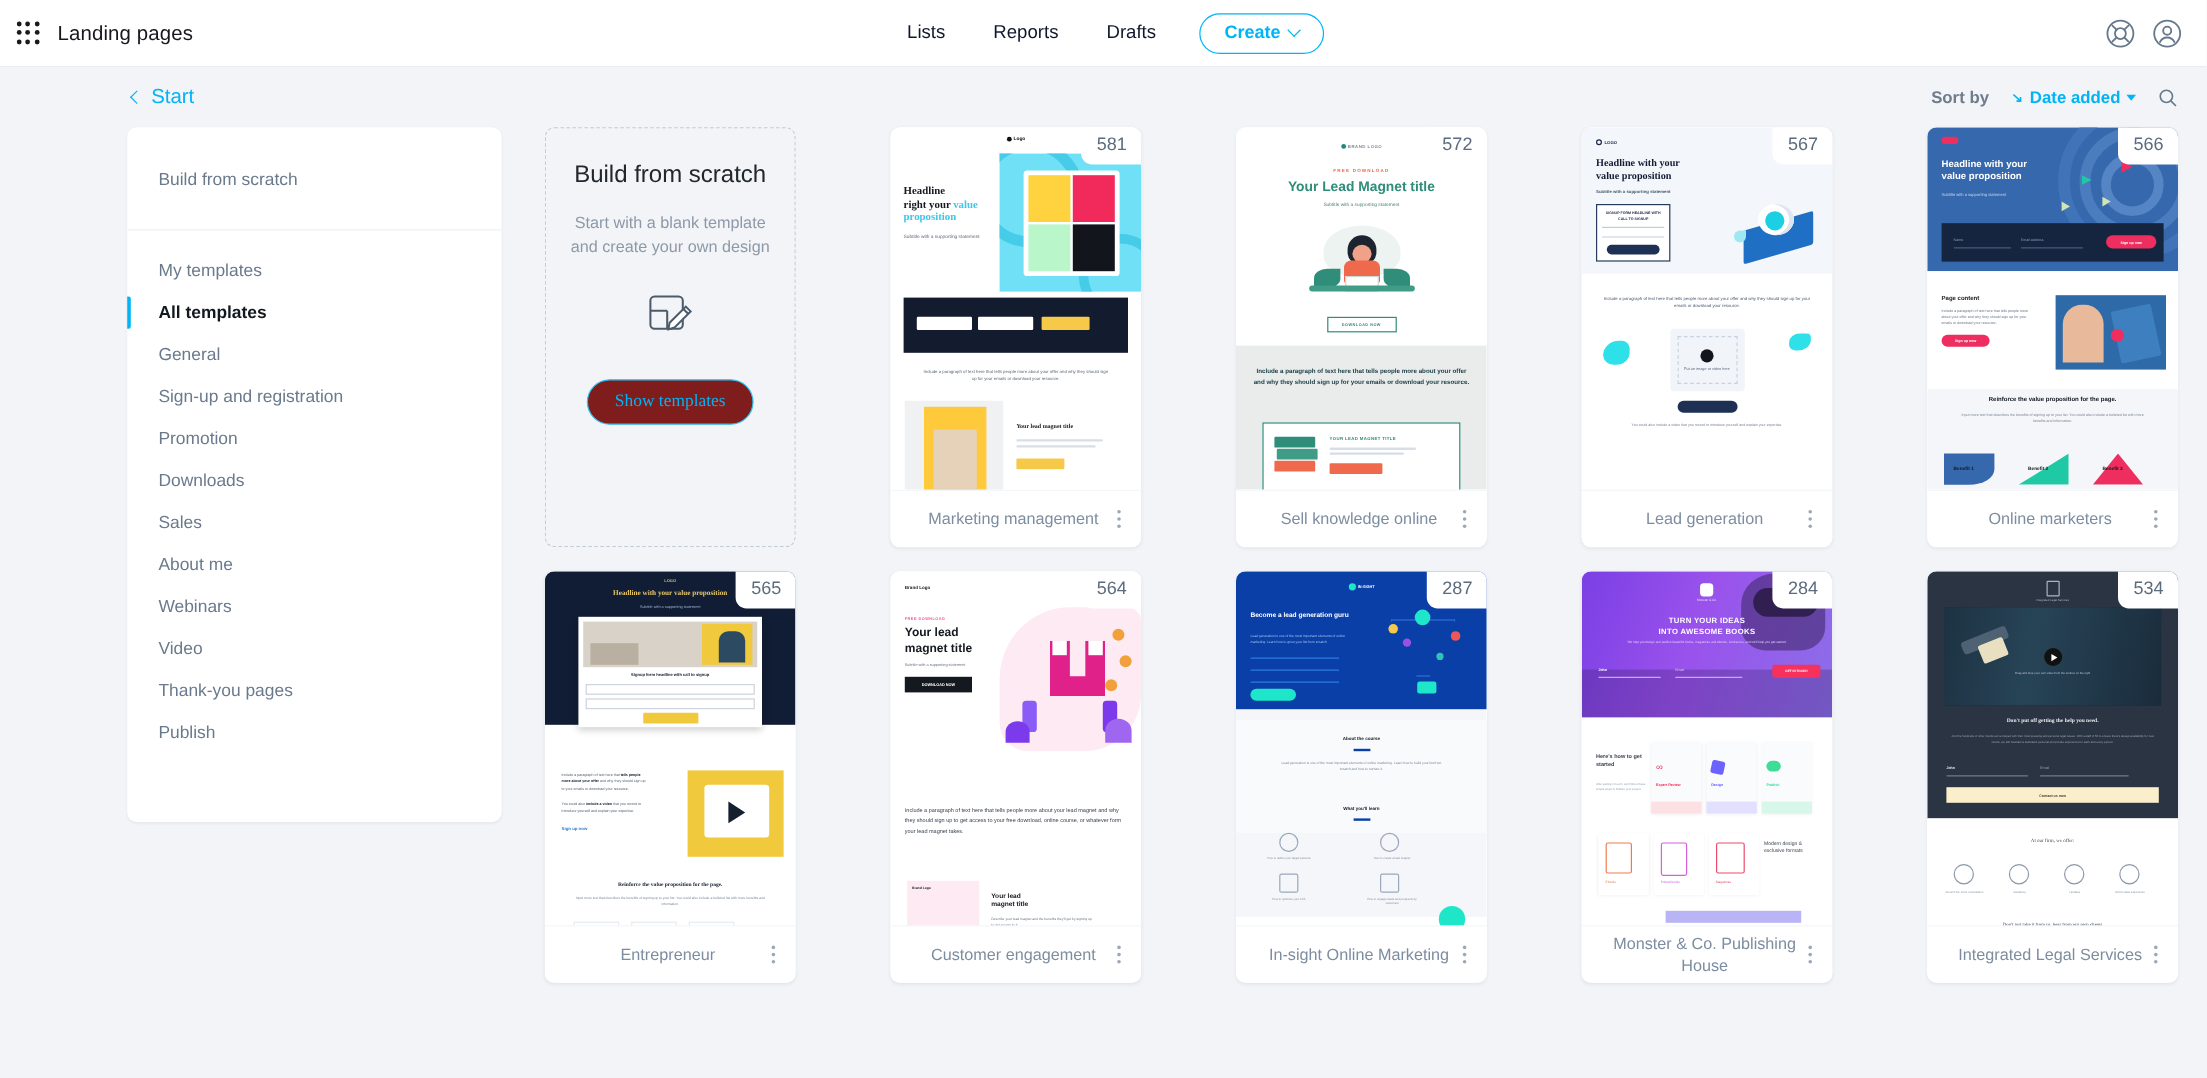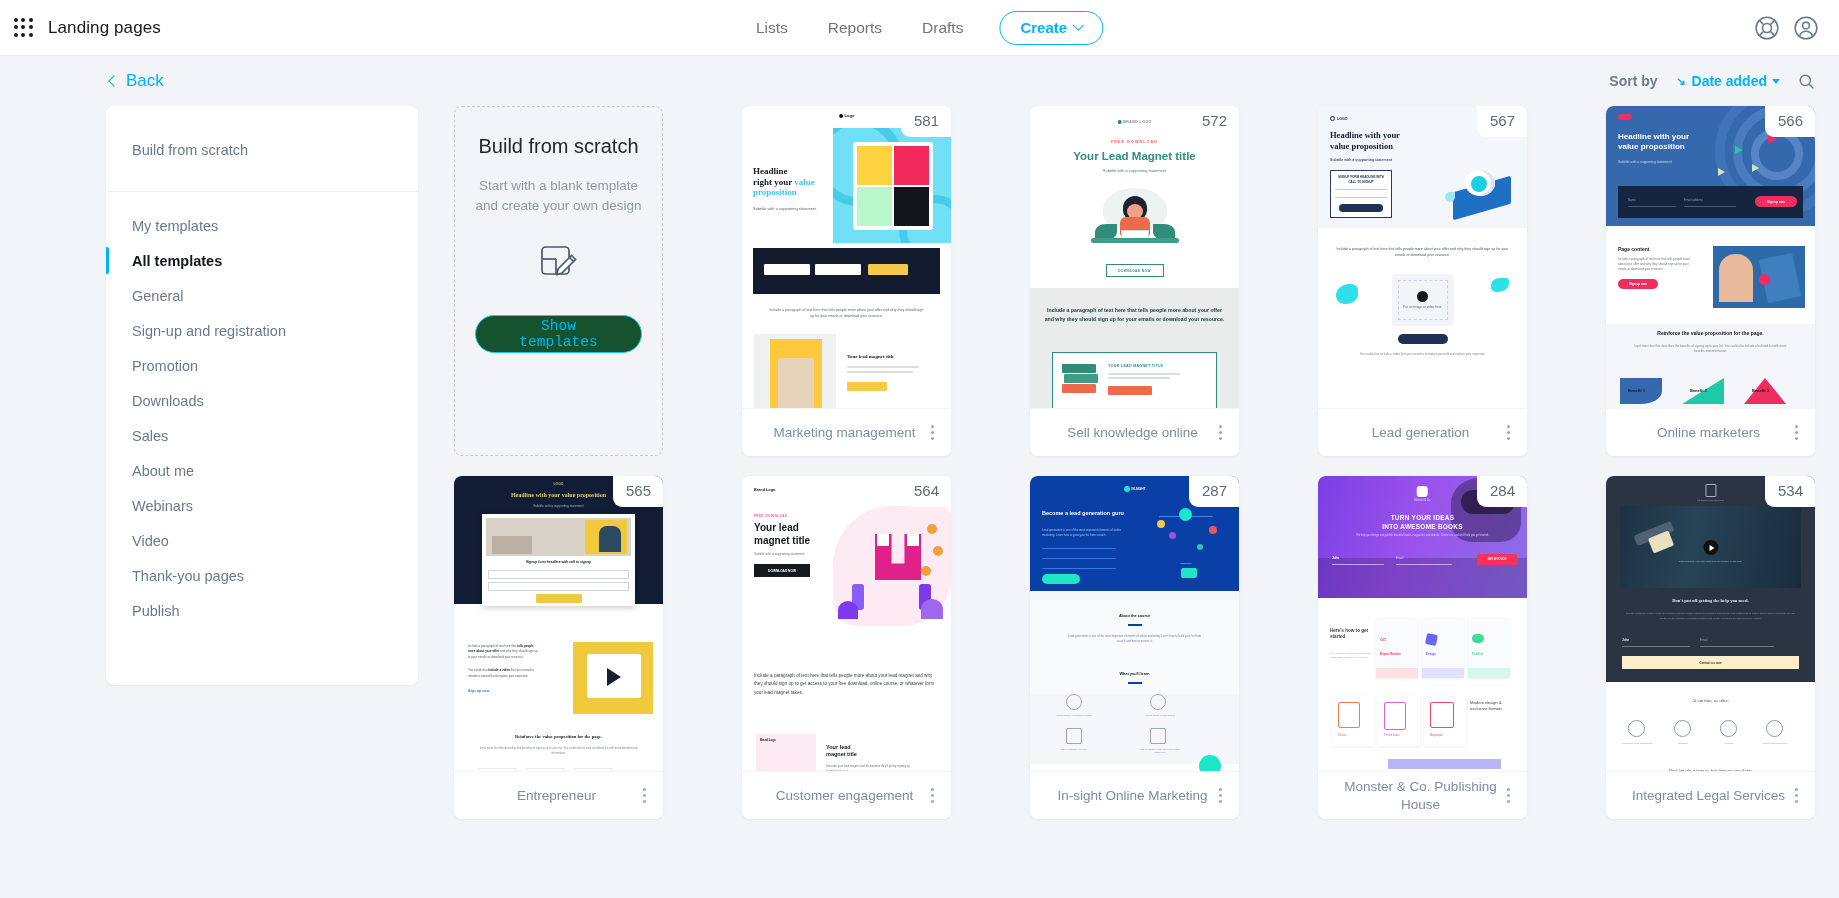--- a/index.html
+++ b/index.html
@@ -25,21 +25,21 @@
   .grid-icon i { background: #1a1a1a; border-radius: 50%; display:block; width:4px; height:4px; }
   .app-title {
     font-size: 17px; color: #16181d; margin-left: 15px;
     letter-spacing: .1px; white-space: nowrap;
   }
   .nav {
     position: absolute; left: 50%; transform: translateX(-50%);
     display: flex; align-items: center; gap: 0;
   }
   .nav a {
-    color: #737373; font-size: 15.5px; text-decoration: none;
+    color: #0f172a; font-size: 15.5px; text-decoration: none;
     padding: 0 20px; white-space: nowrap;
   }
   .create-btn {
     margin-left: 16px;
     border: 1.6px solid #00b4f5; color: #00b4f5;
     background: #fff; border-radius: 20px;
     height: 34px; padding: 0 20px;
     font-size: 15px; font-weight: bold;
     display: flex; align-items: center; gap: 7px;
     cursor: pointer; font-family: inherit;
@@ -93,22 +93,22 @@
     width: 209px; flex: 0 0 209px; height: 350px;
     border: 1.5px dashed #c3cbd6; border-radius: 8px;
     display: flex; flex-direction: column; align-items: center;
     padding: 26px 20px 0 20px; text-align: center; background: transparent;
   }
   .scratch h2 { font-size: 20px; color: #22272e; font-weight: normal; line-height: 1.32; }
   .scratch p { font-size: 13.5px; color: #8d99a8; line-height: 1.45; margin-top: 17px; }
   .scratch-icon { margin-top: 23px; }
   .show-btn {
     margin-top: 26px; border: 1.5px solid #2bc4f7; color: #00b4f5;
-    background: #14532d; border-radius: 21px; height: 38px; padding: 0 22px;
-    font-size: 14.5px; cursor: pointer; font-family: Liberation Mono, monospace;
+    background: #7f1d1d; border-radius: 21px; height: 38px; padding: 0 22px;
+    font-size: 14.5px; cursor: pointer; font-family: Liberation Serif, serif;
   }
 
   
   .card {
     width: 209px; flex: 0 0 209px; background: #fff;
     border-radius: 8px; overflow: hidden; position: relative;
     box-shadow: 0 1px 3px rgba(30,50,80,.07); cursor: pointer;
     display: flex; flex-direction: column;
   }
   .row1 .card { height: 350px; }
@@ -175,21 +175,21 @@
       <circle cx="12" cy="12" r="10"></circle>
         <circle cx="12" cy="9.8" r="3.1"></circle>
       <path d="M6.2 19c1.1-2.6 3.2-4 5.8-4s4.7 1.4 5.8 4"></path>
     </svg>
   </div>
 </div>
 
 <div class="subbar">
   <a class="back" href="#">
     <span class="back-chev"></span>
-    <span>Back</span>
+    <span>Start</span>
   </a>
   <div class="sortwrap">
     <span class="sortby">Sort by</span>
     <span class="sortval">
       <svg width="11" height="11" viewBox="0 0 12 12" fill="none" stroke="#00b4f5" stroke-width="1.5">
         <path d="M2 3 L8.5 9"></path>
           <path d="M8.5 5.2 L8.5 9 L4.8 9"></path>
       </svg>
       <span>Date added</span>
       <span class="caret"></span>
@@ -253,21 +253,21 @@
             <div style="position:absolute;right:0;top:22px;width:118px;height:115px;background:#6fe0f5;overflow:hidden">
               <div style="position:absolute;left:-20px;top:-12px;width:90px;height:90px;border:9px solid #46cbe8;border-radius:50%"></div>
               <div style="position:absolute;right:-18px;bottom:-22px;width:70px;height:70px;border:8px solid #46cbe8;border-radius:50%"></div>
             </div>
             <div style="position:absolute;right:18px;top:36px;width:80px;height:88px;background:#fff;border-radius:3px;padding:4px;display:grid;grid-template-columns:1fr 1fr;grid-template-rows:1fr 1fr;gap:2px">
               <div style="background:#ffd23f"></div>
                 <div style="background:#f2295b"></div>
               <div style="background:#b9f6ca"></div>
                 <div style="background:#12151c"></div>
             </div>
-            <div style="position:absolute;left:11px;top:60px;width:90px">
+            <div style="position:absolute;left:11px;top:48px;width:90px">
               <div style="font-size:9px;font-weight:bold;color:#14181f;line-height:1.18;font-family:'Liberation Serif',serif">
                 <span>Headline</span><br>
                 <span>right your</span>
                 <span style="color:#3ec7e8">value</span><br>
                 <span style="color:#3ec7e8">proposition</span>
               </div>
               <div style="font-size:4px;color:#5d6775;margin-top:8px">Subtitle with a supporting statement</div>
             </div>
             <div style="position:absolute;left:11px;right:11px;top:142px;height:46px;background:#131b2e"></div>
             <div style="position:absolute;left:22px;top:158px;width:46px;height:11px;background:#fff;border-radius:1px"></div>

